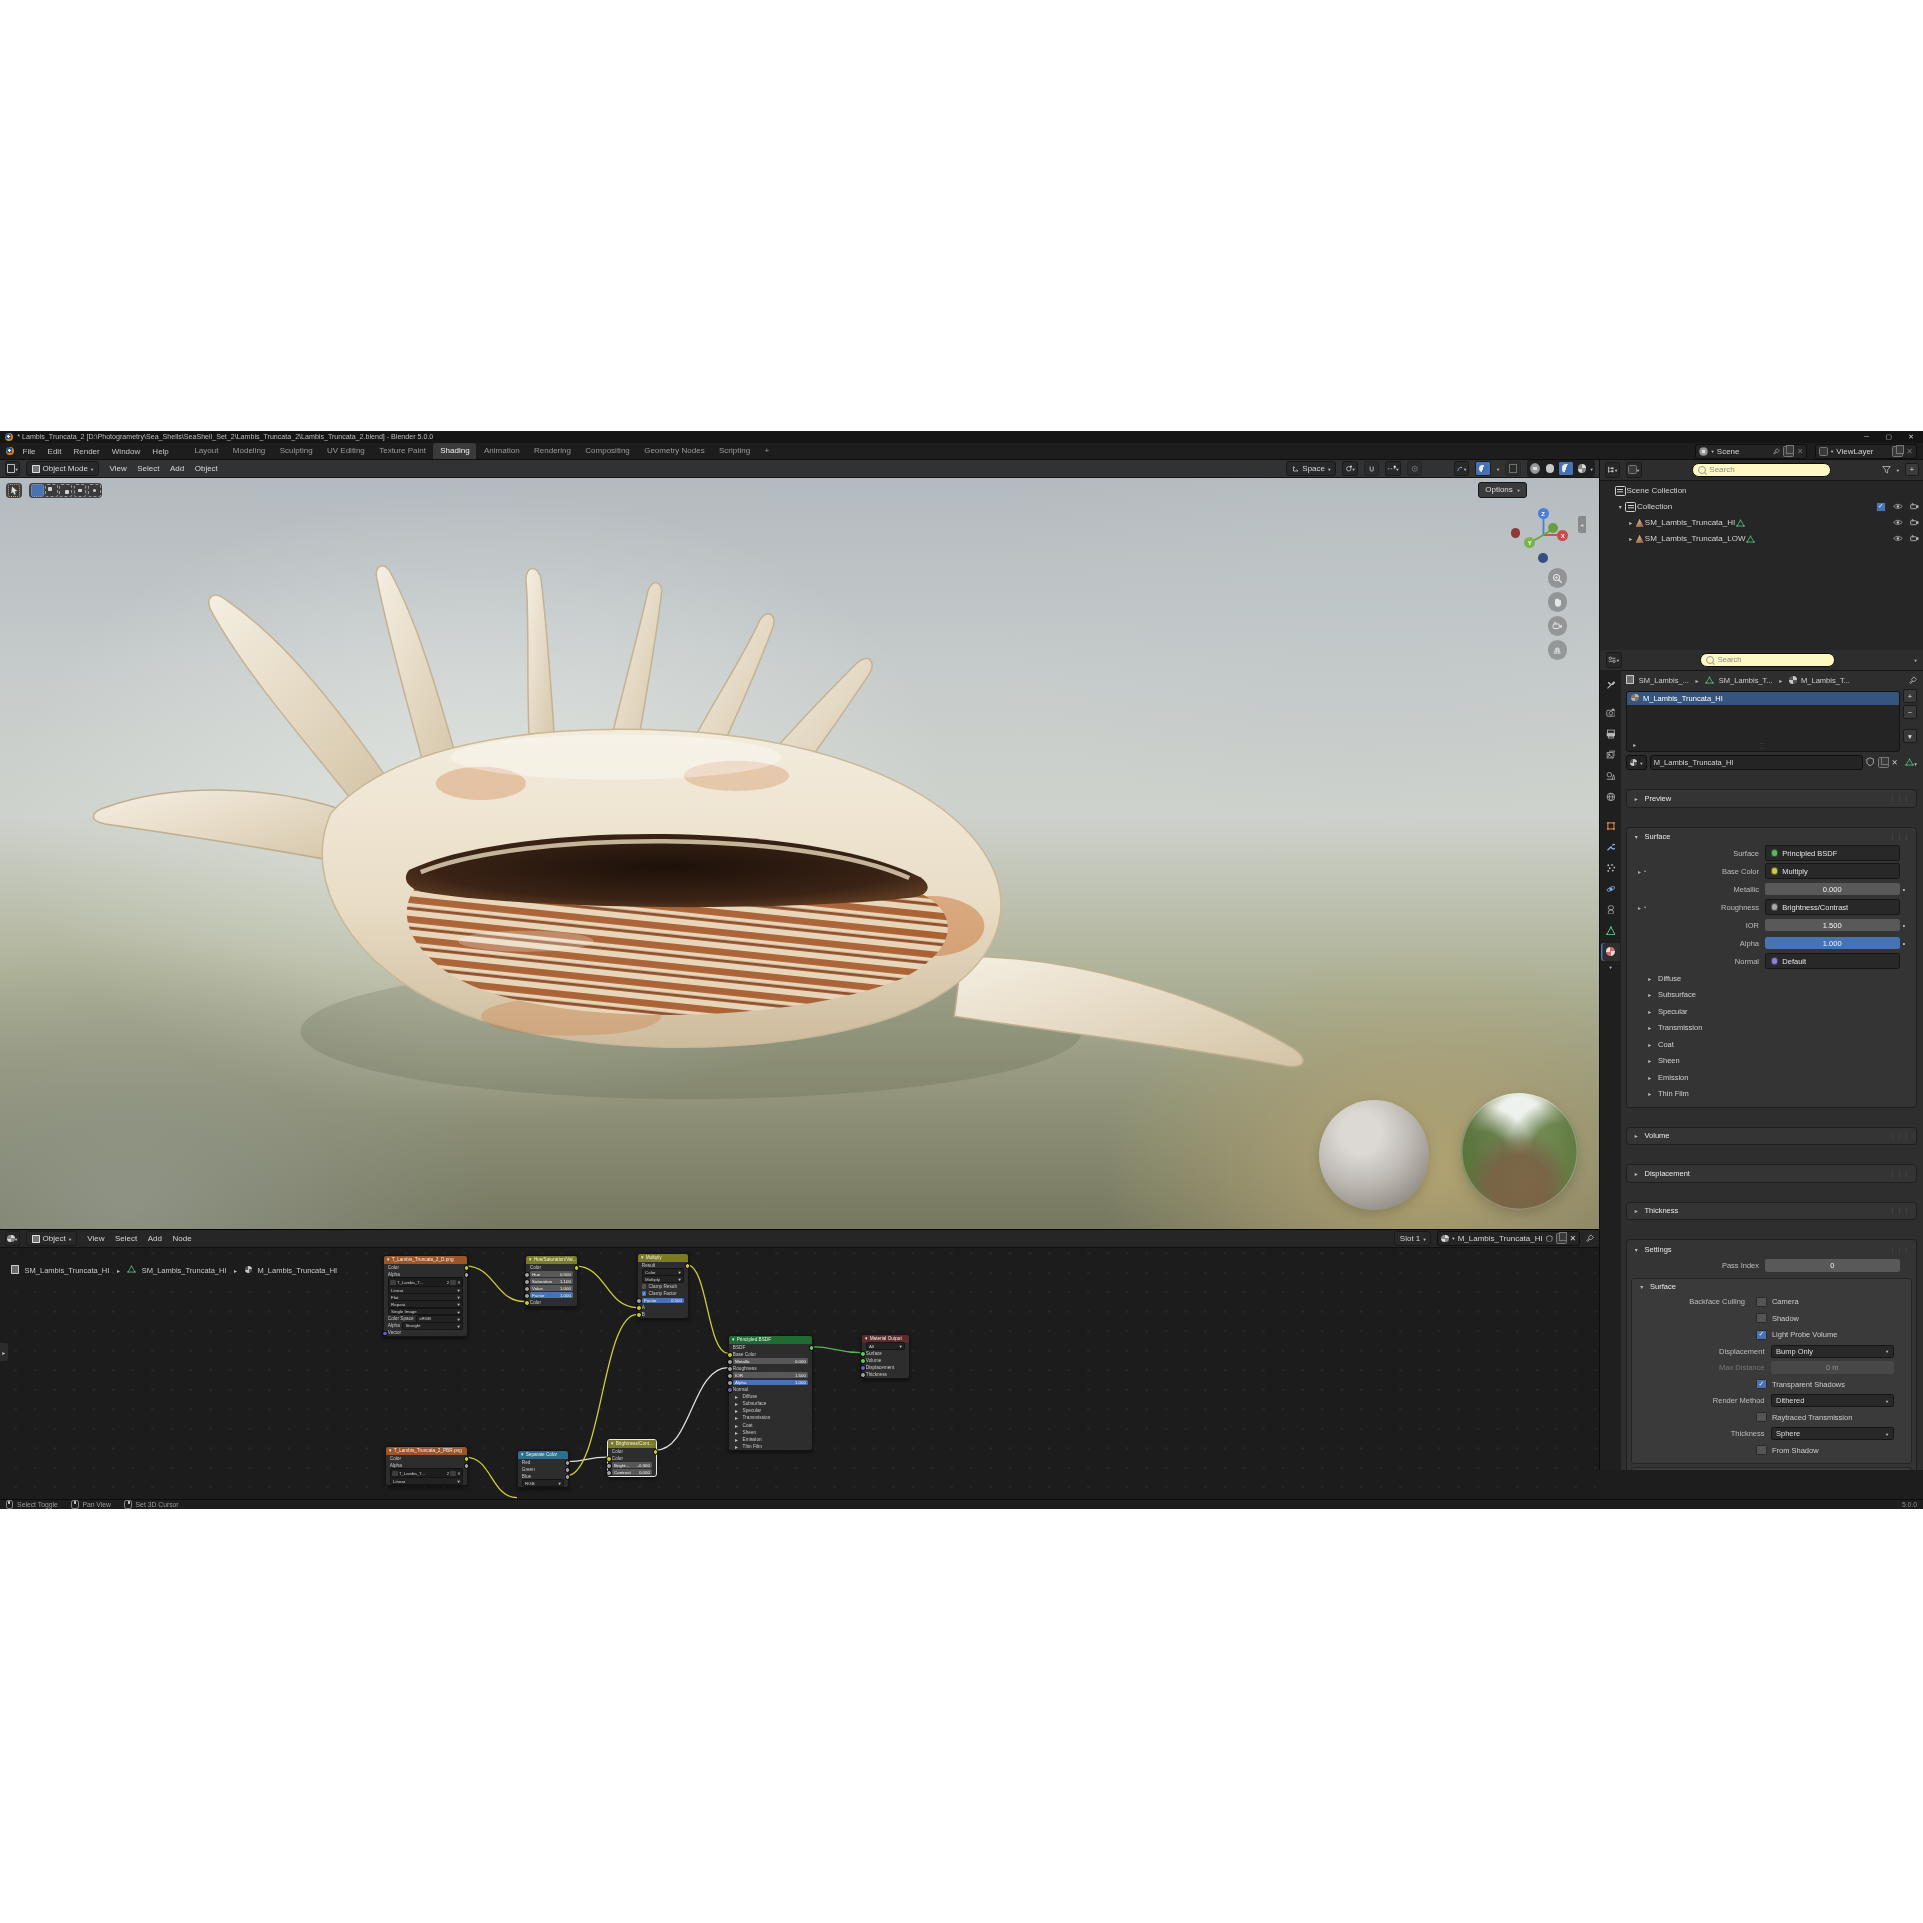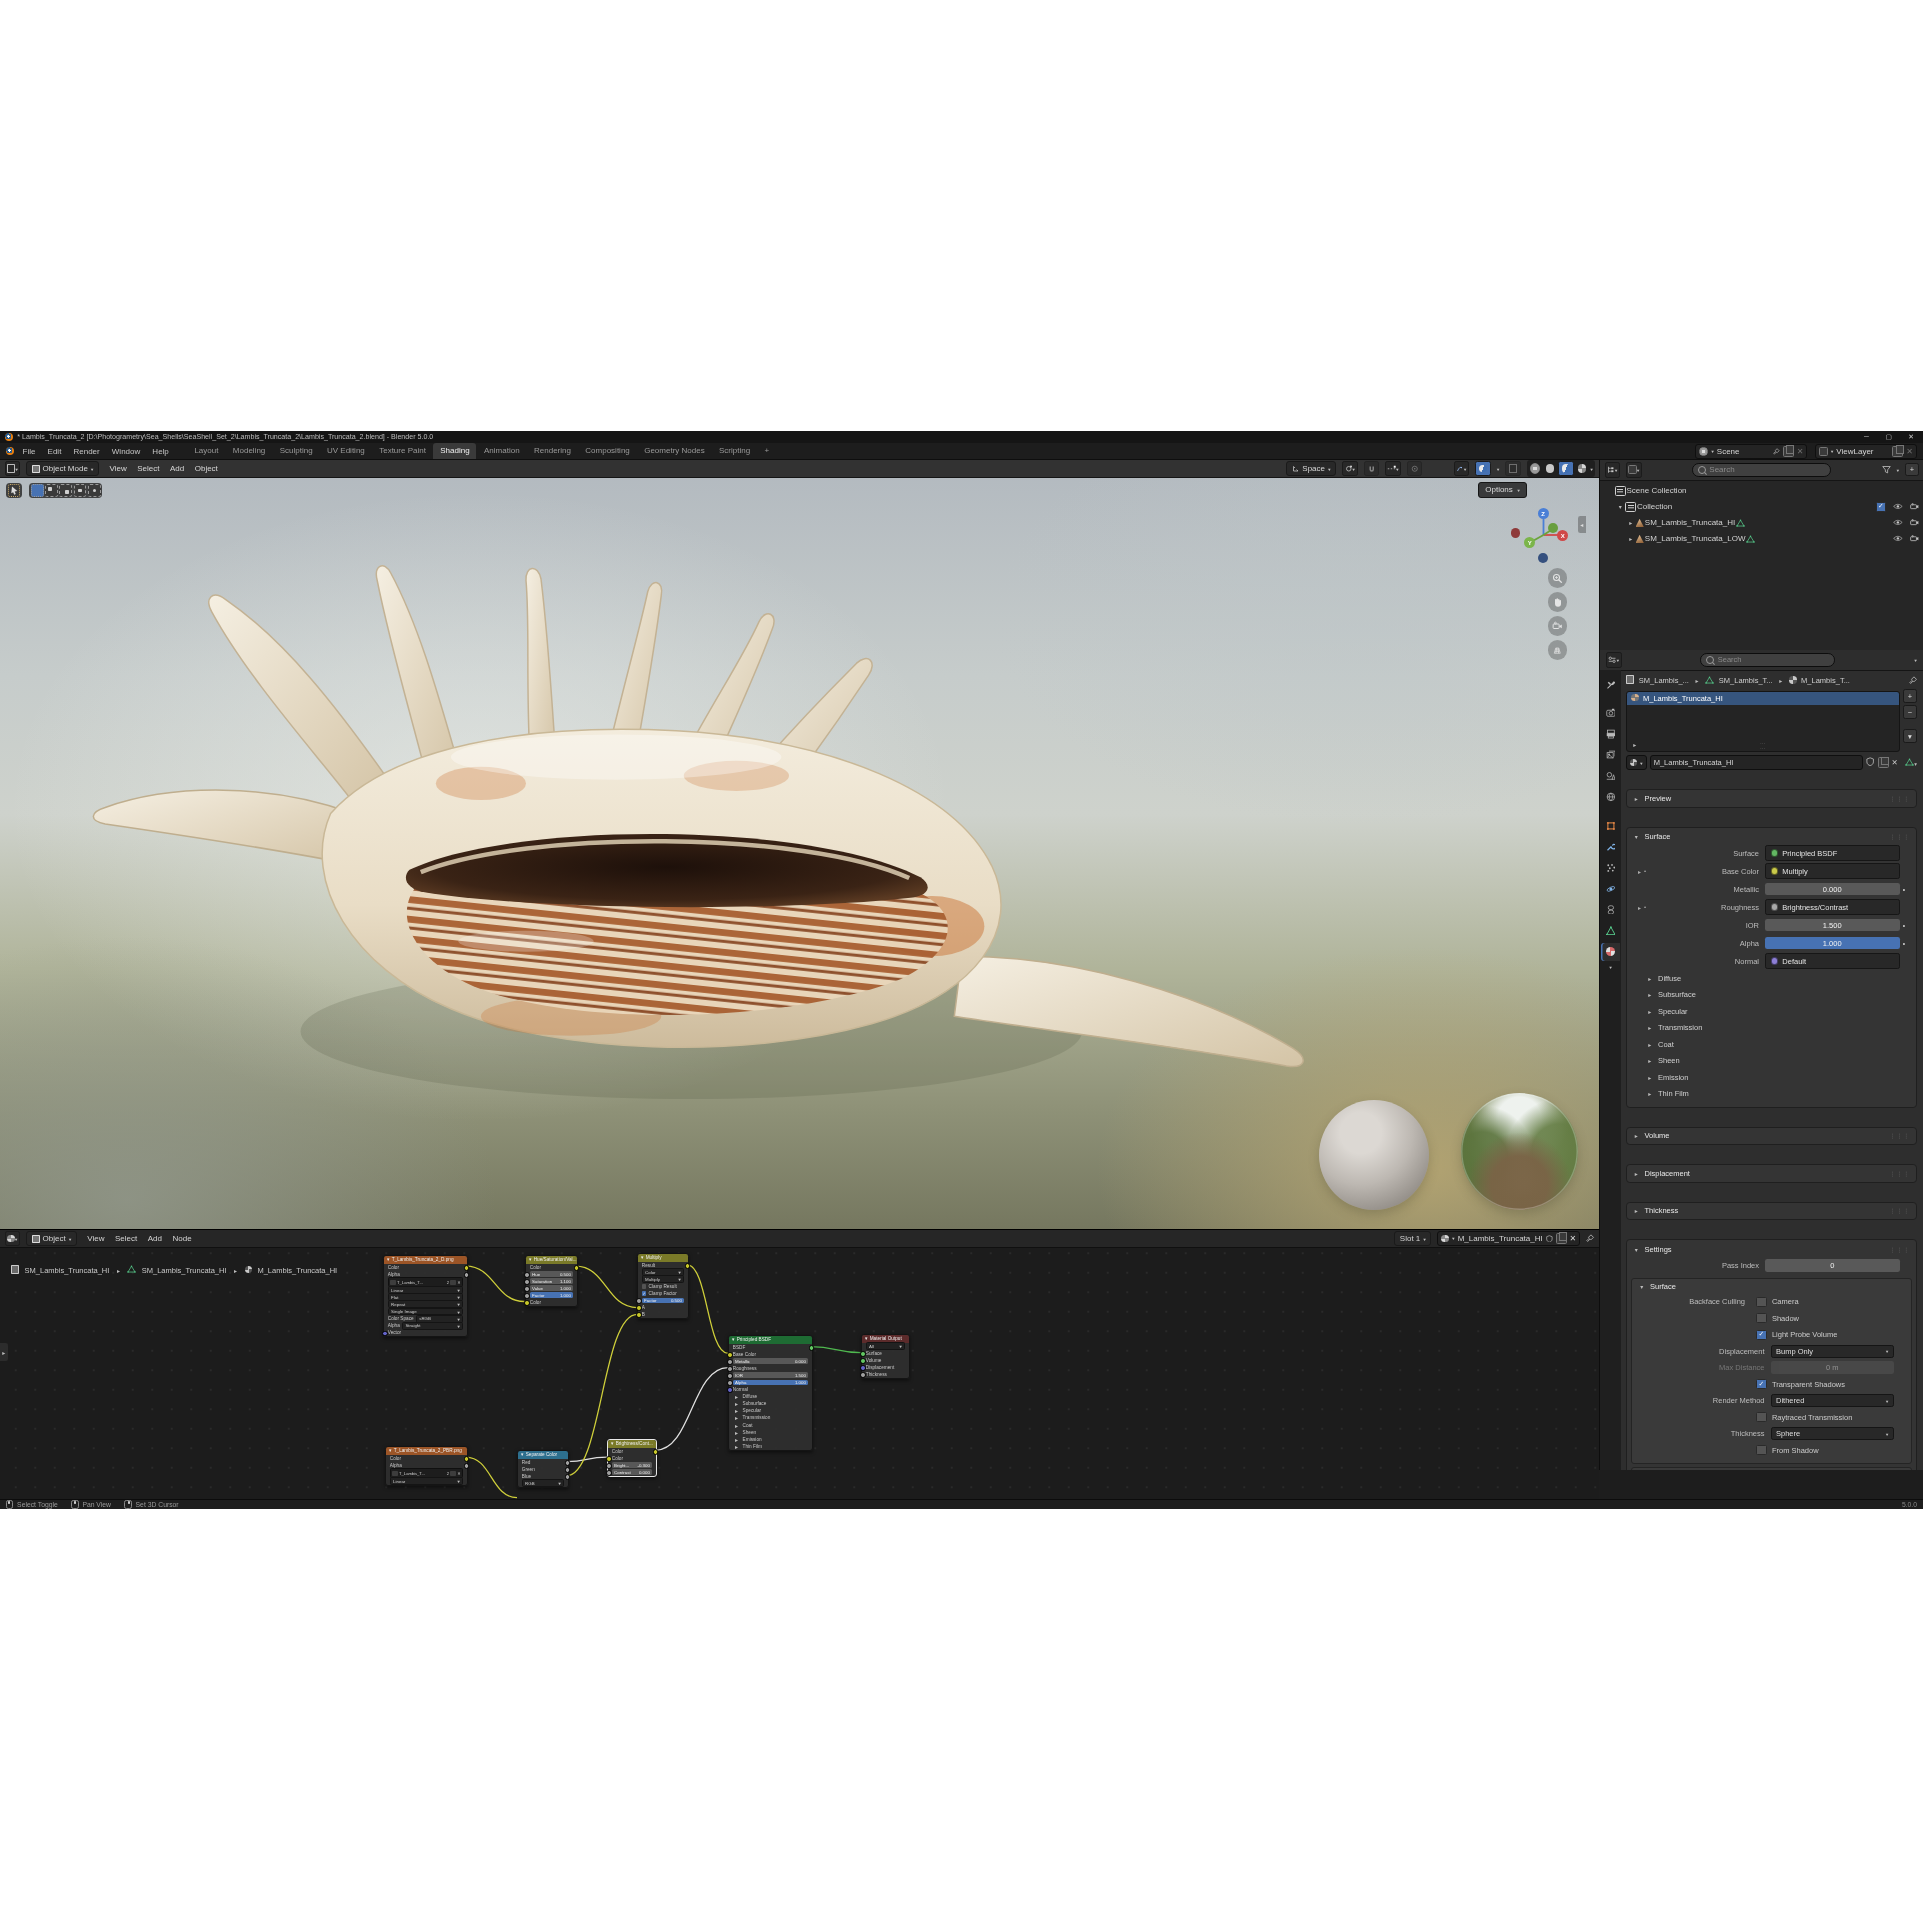--- a/index.html
+++ b/index.html
@@ -30,21 +30,21 @@
   
   .caret{font-size:5.3px;color:#bbb;transform:scaleY(.8);}
   .dd{background:#282828;border:0.8px solid #151515;border-radius:2.3px;display:flex;align-items:center;justify-content:space-between;
       padding:0 4.5px;color:#dedede;height:12.8px;box-sizing:border-box;}
   .slider{background:#595959;border-radius:2.3px;height:12.8px;display:flex;align-items:center;justify-content:center;color:#f2f2f2;position:relative;overflow:hidden;}
   .slider.blue{background:#4772b3;}
   .cb{width:8.3px;height:8.3px;border-radius:1.5px;background:#545454;border:0.8px solid #2a2a2a;display:flex;align-items:center;justify-content:center;
       color:#fff;font-size:6.8px;line-height:1;flex:none;}
   .cb.on{background:#4772b3;}
   .dot{width:5.3px;height:5.3px;border-radius:50%;flex:none;border:0.8px solid rgba(0,0,0,.5);}
-  .searchbox{background:#404040;border:0.8px solid #0d0d0d;border-radius:6.8px;height:12px;display:flex;align-items:center;padding:0 4.5px;gap:3.8px;color:#8a8a8a;}
+  .searchbox{background:#fef9c3;border:0.8px solid #0d0d0d;border-radius:6.8px;height:12px;display:flex;align-items:center;padding:0 4.5px;gap:3.8px;color:#8a8a8a;}
   .mag{width:6px;height:6px;border:1.1px solid #9a9a9a;border-radius:50%;position:relative;flex:none;}
   .mag::after{content:"";position:absolute;width:3px;height:1.1px;background:#9a9a9a;left:5.3px;top:6px;transform:rotate(45deg);}
 
   
   #viewport{position:absolute;left:0;top:29px;width:1599px;height:770px;overflow:hidden;background:#b91c1c;}
   #vpcanvas{position:absolute;inset:0;
     background:
       radial-gradient(466px 316px at 89% 92%, rgba(183,166,114,.9), rgba(183,166,114,0) 70%),
       radial-gradient(526px 376px at 8% 96%, rgba(146,152,140,.8), rgba(146,152,140,0) 70%),
       radial-gradient(676px 451px at 30% 45%, rgba(238,241,238,.55), rgba(238,241,238,0) 70%),

